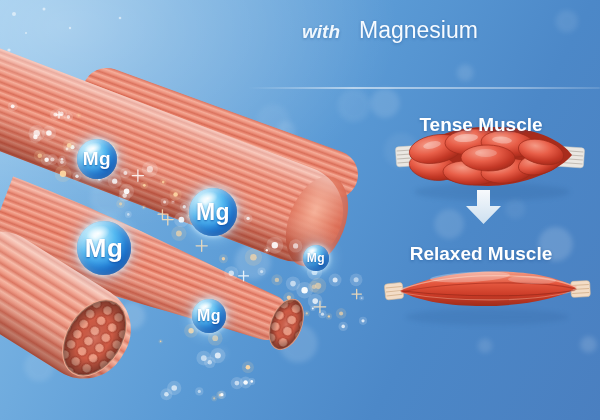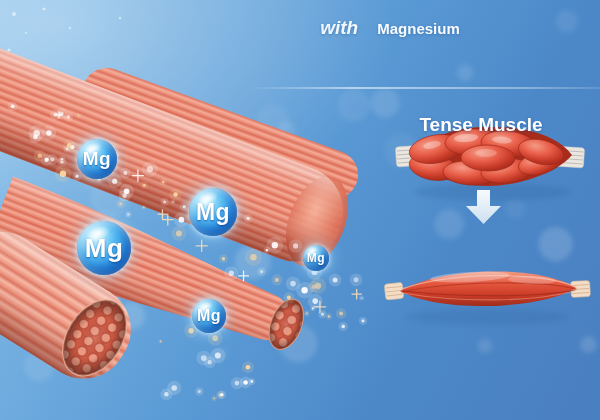--- a/index.html
+++ b/index.html
@@ -22,21 +22,21 @@
     background:radial-gradient(ellipse at center, rgba(255,255,255,.95), rgba(255,255,255,0) 72%);
     transform:rotate(-18deg);}
   .mg-label{position:relative;color:#fff;font-weight:bold;letter-spacing:.5px;
     text-shadow:0 1px 2px rgba(8,55,140,.65);}
   .text-layer{position:absolute;inset:0;z-index:3;pointer-events:none;color:#fff;}
   .header{position:absolute;left:256px;top:15px;width:268px;text-align:center;}
   .page-title{font-size:29px;font-weight:bold;letter-spacing:.2px;line-height:33px;
     text-shadow:0 1px 4px rgba(25,75,140,.4);}
   .subtitle{margin-top:2px;text-shadow:0 1px 3px rgba(25,75,140,.4);}
   .subtitle .pre{font-style:italic;font-size:19px;font-weight:600;margin-right:19px;color:#f0f7fd;}
-  .subtitle .word{font-size:15px;font-weight:bold;color:#f7fbff;}
+  .subtitle .word{font-size:23px;font-weight:normal;color:#f7fbff;}
   .title-divider{position:absolute;left:248px;top:87px;width:352px;height:2px;border-radius:1px;
     background:linear-gradient(90deg, rgba(255,255,255,0), rgba(255,255,255,.55) 30%, rgba(255,255,255,.35) 78%, rgba(255,255,255,.12));}
   .muscle-label{position:absolute;width:220px;text-align:center;font-size:19px;font-weight:bold;
     text-shadow:0 1px 3px rgba(25,75,140,.45);margin-top:12px;}
   #tense-label{left:371px;top:102px;}
   #relaxed-label{left:371px;top:231px;}
 </style>
 </head>
 <body>
 
@@ -440,14 +440,15 @@
     </div>
 
   <div class="text-layer">
     <div class="header">
       <div class="subtitle">
         <span class="pre">with</span><span class="word">Magnesium</span>
       </div>
     </div>
     <div class="title-divider"></div>
     <div class="muscle-label" id="tense-label">Tense Muscle</div>
+    <div class="muscle-label" id="relaxed-label">Relaxed Muscle</div>
   </div>
 </div>
 
 </body></html>

